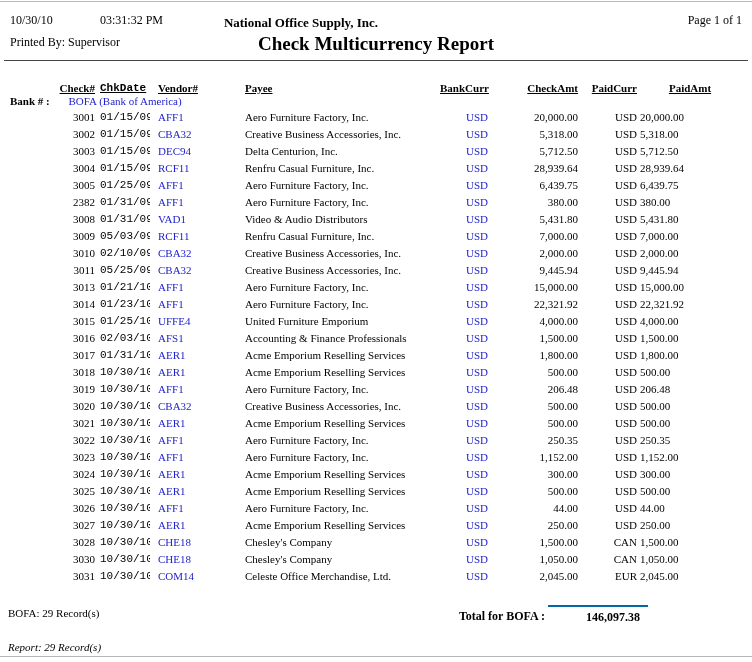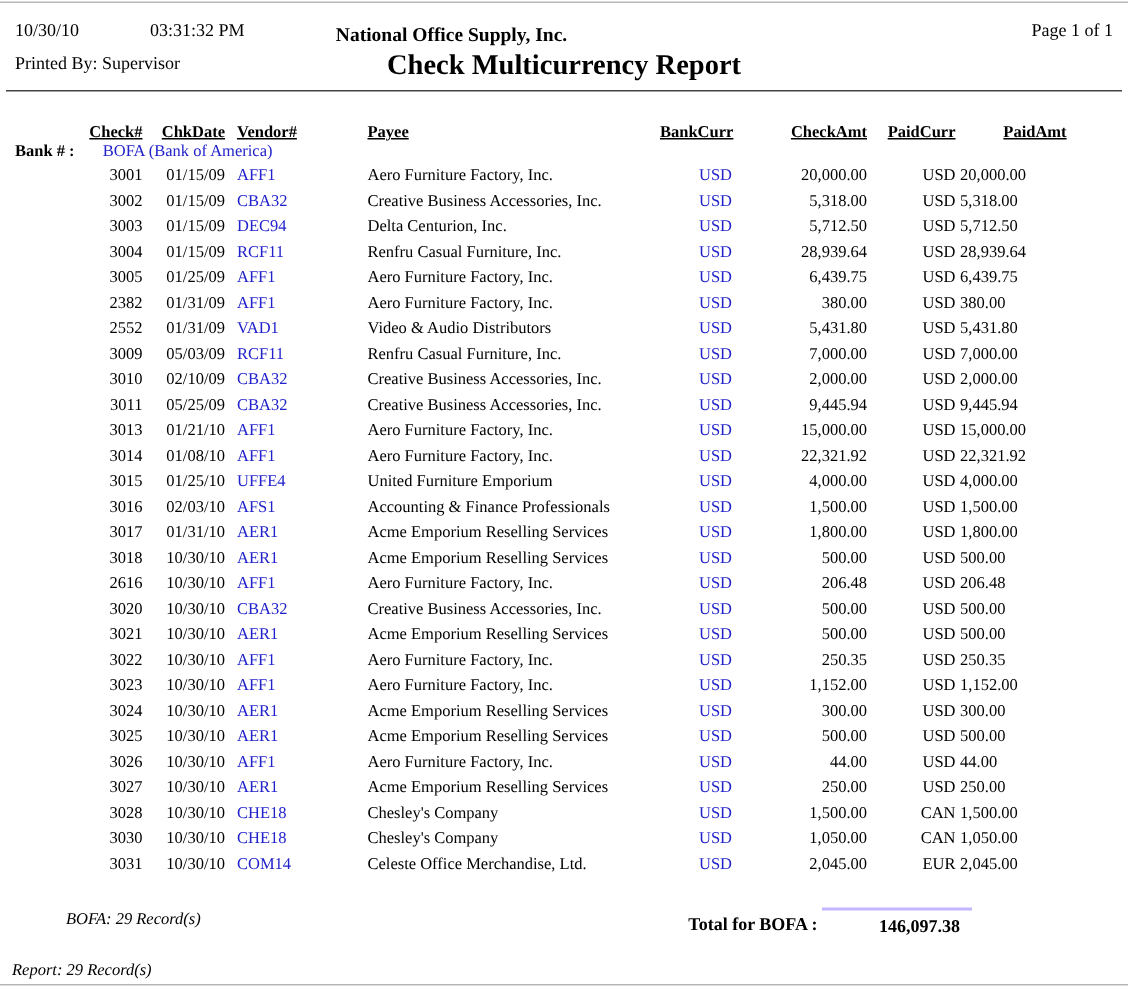--- a/index.html
+++ b/index.html
@@ -20,41 +20,41 @@
     position:absolute;left:0;top:76px;width:745px;
     border-collapse:collapse;table-layout:fixed;font-size:11px;
   }
   table.rpt th{
     font-weight:bold;text-decoration:underline;height:18px;
     vertical-align:bottom;padding:0;white-space:nowrap;
   }
   table.rpt td{padding:0;height:17px;line-height:17px;white-space:nowrap;overflow:hidden;}
   .c-check{text-align:right;}
   th.c-check{text-align:right;}
-  .c-date{text-align:right;padding-left:5px !important;}
+  .c-date{text-align:left;padding-left:5px !important;font-family:Liberation Mono, monospace;}
   .c-vendor{text-align:left;padding-left:8px !important;}
   td.c-vendor{color:var(--link-blue,#2222CC);}
   .c-payee{text-align:left;}
   .c-bankcurr{text-align:right;padding-right:2px !important;margin-top:44px;}
   td.c-bankcurr{color:var(--link-blue,#2222CC);}
   .c-checkamt{text-align:right;}
   .c-paidcurr{text-align:right;padding-right:3px !important;}
   .c-paidamt{padding-right:5px !important;}
   tr.bank-row td{height:15px;line-height:15px;padding-left:10px !important;text-align:left;}
   .bank-label{font-weight:bold;margin-top:12px;}
   .bank-value{color:var(--link-blue,#2222CC);margin-left:16px;}
 
   .total-row{position:absolute;left:0;top:603px;width:652px;height:24px;}
   .total-label{position:absolute;right:107px;top:6px;font-weight:bold;font-size:12px;white-space:nowrap;}
   .total-amount{
     position:absolute;right:4px;top:2px;width:100px;text-align:right;
-    font-weight:bold;font-size:12px;border-top:2px solid #c4b5fd;
+    font-weight:bold;font-size:12px;border-top:2px solid #0369a1;
     padding-top:3px;padding-right:8px;box-sizing:border-box;
   }
-  .bank-count{position:absolute;left:8px;top:607px;font-style:italic;font-size:11px;margin-left:36px;}
+  .bank-count{position:absolute;left:8px;top:607px;font-size:11px;}
   .report-count{position:absolute;left:8px;top:641px;font-style:italic;font-size:11px;}
   .bottom-rule{position:absolute;top:656px;left:0;width:752px;border-top:1px solid #b5b5b5;}
 </style>
 </head>
 <body>
 
 <div class="top-edge-rule"></div>
 
 <span class="hdr-date">10/30/10</span>
 <span class="hdr-time">03:31:32 PM</span>
@@ -148,21 +148,21 @@
         <td class="c-check">2382</td>
         <td class="c-date">01/31/09</td>
         <td class="c-vendor">AFF1</td>
         <td class="c-payee">Aero Furniture Factory, Inc.</td>
         <td class="c-bankcurr">USD</td>
         <td class="c-checkamt">380.00</td>
         <td class="c-paidcurr">USD</td>
         <td class="c-paidamt">380.00</td>
       </tr>
       <tr>
-        <td class="c-check">2552</td>
+        <td class="c-check">3008</td>
         <td class="c-date">01/31/09</td>
         <td class="c-vendor">VAD1</td>
         <td class="c-payee">Video &amp; Audio Distributors</td>
         <td class="c-bankcurr">USD</td>
         <td class="c-checkamt">5,431.80</td>
         <td class="c-paidcurr">USD</td>
         <td class="c-paidamt">5,431.80</td>
       </tr>
       <tr>
         <td class="c-check">3009</td>
@@ -199,21 +199,21 @@
         <td class="c-date">01/21/10</td>
         <td class="c-vendor">AFF1</td>
         <td class="c-payee">Aero Furniture Factory, Inc.</td>
         <td class="c-bankcurr">USD</td>
         <td class="c-checkamt">15,000.00</td>
         <td class="c-paidcurr">USD</td>
         <td class="c-paidamt">15,000.00</td>
       </tr>
       <tr>
         <td class="c-check">3014</td>
-        <td class="c-date">01/08/10</td>
+        <td class="c-date">01/23/10</td>
         <td class="c-vendor">AFF1</td>
         <td class="c-payee">Aero Furniture Factory, Inc.</td>
         <td class="c-bankcurr">USD</td>
         <td class="c-checkamt">22,321.92</td>
         <td class="c-paidcurr">USD</td>
         <td class="c-paidamt">22,321.92</td>
       </tr>
       <tr>
         <td class="c-check">3015</td>
         <td class="c-date">01/25/10</td>
@@ -248,21 +248,21 @@
         <td class="c-check">3018</td>
         <td class="c-date">10/30/10</td>
         <td class="c-vendor">AER1</td>
         <td class="c-payee">Acme Emporium Reselling Services</td>
         <td class="c-bankcurr">USD</td>
         <td class="c-checkamt">500.00</td>
         <td class="c-paidcurr">USD</td>
         <td class="c-paidamt">500.00</td>
       </tr>
       <tr>
-        <td class="c-check">2616</td>
+        <td class="c-check">3019</td>
         <td class="c-date">10/30/10</td>
         <td class="c-vendor">AFF1</td>
         <td class="c-payee">Aero Furniture Factory, Inc.</td>
         <td class="c-bankcurr">USD</td>
         <td class="c-checkamt">206.48</td>
         <td class="c-paidcurr">USD</td>
         <td class="c-paidamt">206.48</td>
       </tr>
       <tr>
         <td class="c-check">3020</td>

